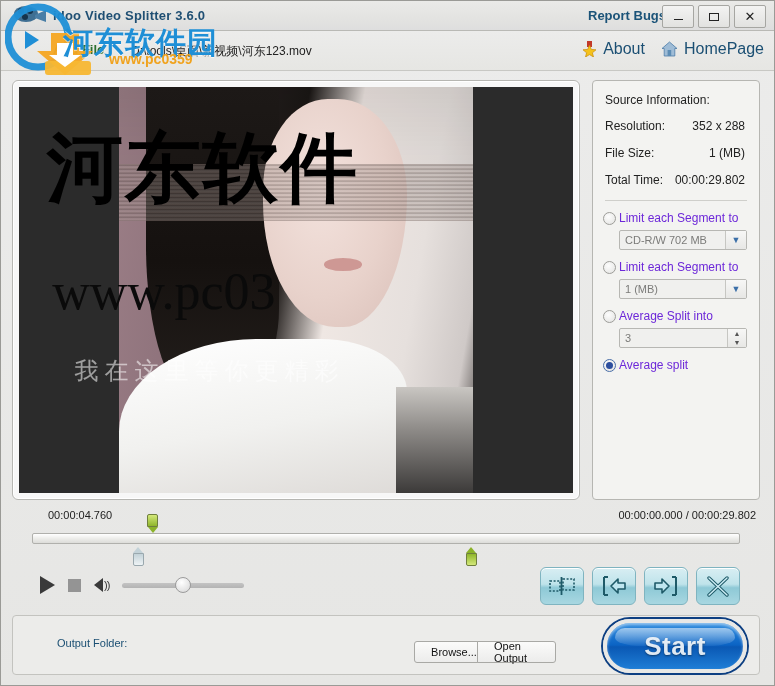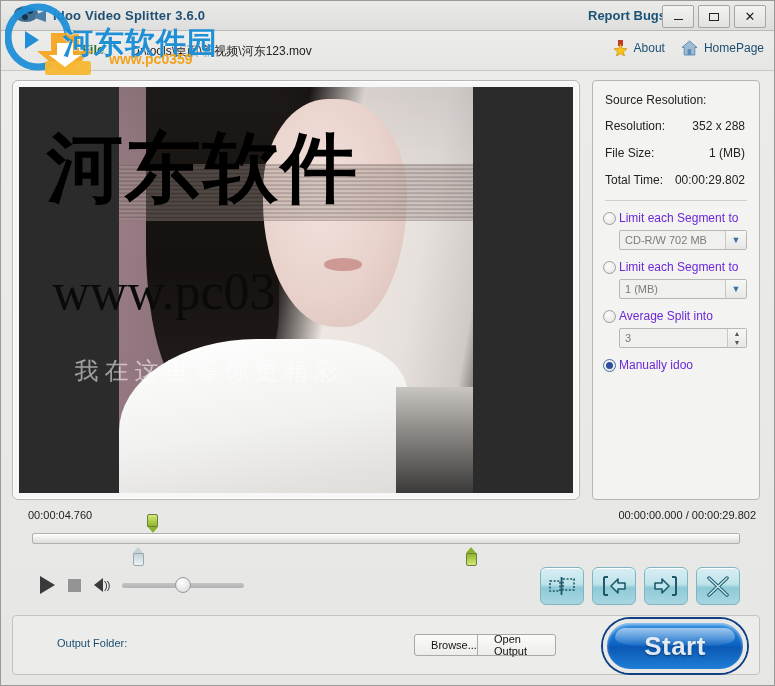--- a/index.html
+++ b/index.html
@@ -60,21 +60,21 @@
     cursor:pointer;white-space:nowrap;
   }
   .filepath{
     position:absolute;left:130px;top:12px;
     font-size:12px;color:#222;white-space:nowrap;
   }
   .tb-right{
     position:absolute;right:10px;top:9px;display:flex;align-items:center;gap:16px;
   }
   .tb-item{display:flex;align-items:center;gap:6px;cursor:pointer;}
-  .tb-item span.lbl{font-size:12px;color:#1b4f73;}
+  .tb-item span.lbl{font-size:16px;color:#1b4f73;}
 
   
   .video-panel{
     position:absolute;left:11px;top:79px;width:568px;height:420px;
     background:#f7f7f7;border:1px solid #b6b6b2;border-radius:6px;
     box-shadow:inset 0 0 0 1px #fff;
     box-sizing:border-box;padding:6px;
   }
   .video-inner{
     position:relative;width:100%;height:100%;
@@ -174,21 +174,21 @@
   .spin .btns{width:18px;height:100%;border-left:1px solid #c6c6c2;
     background:linear-gradient(180deg,#f7f7f6,#e7e7e5);
     display:flex;flex-direction:column;}
   .spin .btns i{flex:1;display:flex;align-items:center;justify-content:center;font-size:7px;color:#555;font-style:normal;}
 
   
   .transport{
     position:absolute;left:11px;top:505px;width:748px;height:105px;
     box-sizing:border-box;
   }
-  .tl-left-time{position:absolute;left:16px;top:3px;font-size:11px;color:#222;}
+  .tl-left-time{position:absolute;left:36px;top:3px;font-size:11px;color:#222;}
   .tl-right-time{position:absolute;right:4px;top:3px;font-size:11px;color:#222;}
   .tl-track{
     position:absolute;left:20px;top:27px;width:708px;height:11px;
     background:linear-gradient(180deg,#ffffff 0%,#ededea 50%,#dcdcd9 100%);
     border:1px solid #b0b0ac;border-radius:2px;box-sizing:border-box;
   }
   .pin{position:absolute;width:11px;height:18px;}
   .pin .body{width:11px;height:13px;border-radius:2px 2px 0 0;border:1px solid #6f7f3d;box-sizing:border-box;}
   .pin .tip{width:0;height:0;margin:0 auto;border-left:5px solid transparent;border-right:5px solid transparent;border-top:6px solid #8bb22a;}
   .pin.green .body{background:linear-gradient(180deg,#d4e87a,#8fb62b);}
@@ -222,21 +222,21 @@
     position:absolute;left:11px;top:614px;width:748px;height:60px;
     background:#ececea;border:1px solid #c3c3bf;border-radius:4px;box-sizing:border-box;
   }
   .of-label{position:absolute;left:44px;top:21px;font-size:11px;color:#1b4f73;}
   .of-input{
     position:absolute;left:104px;top:15px;width:292px;height:22px;
     background:#fff;border:1px solid #8d8d89;box-sizing:border-box;
     font-size:12px;color:#111;padding:3px 4px;font-family:inherit;outline:none;
   }
   .btn-flat{
-    position:absolute;top:18px;height:22px;box-sizing:border-box;
+    position:absolute;top:25px;height:22px;box-sizing:border-box;
     background:linear-gradient(180deg,#fbfbfa,#ececeb);
     border:1px solid #a9a9a5;font-size:11px;color:#111;
     display:flex;align-items:center;justify-content:center;cursor:pointer;padding-left:16px;
   }
   .btn-browse{left:401px;width:64px;border-radius:3px 0 0 3px;}
   .btn-openout{left:464px;width:79px;border-radius:0 3px 3px 0;}
   .start-btn{
     position:absolute;right:12px;top:3px;width:144px;height:54px;
     border-radius:27px;cursor:pointer;
     background:linear-gradient(180deg,#2f8de0 0%,#0b63c4 48%,#0a58b4 52%,#1f7ed6 100%);
@@ -329,21 +329,21 @@
       <div class="vid-shirt"></div>
       <div class="vid-obj"></div>
       <div class="vid-blur"></div>
       <div class="wm-big">河东软件</div>
       <div class="wm-url">www.pc03</div>
       <div class="wm-ghost">我在这里等你更精彩</div>
     </div>
   </div>
 
   <div class="info-panel">
-    <div class="src-title">Source Resolution:</div>
+    <div class="src-title">Source Information:</div>
 
     <div class="inforow">
       <span class="k">Resolution:</span>
       <span class="v">352 x 288</span>
     </div>
     <div class="inforow">
       <span class="k">File Size:</span>
       <span class="v">1 (MB)</span>
     </div>
     <div class="inforow">
@@ -385,21 +385,21 @@
         <span class="btns">
           <i>▲</i>
           <i>▼</i>
         </span>
       </div>
     </div>
 
     <div class="opt">
       <div class="opt-label">
         <span class="radio on"></span>
-        <span>Manually idoo</span>
+        <span>Average split</span>
       </div>
     </div>
   </div>
 
   <div class="transport">
     <div class="tl-left-time">00:00:04.760</div>
     <div class="tl-right-time">00:00:00.000 / 00:00:29.802</div>
 
     <div class="tl-track"></div>
 

